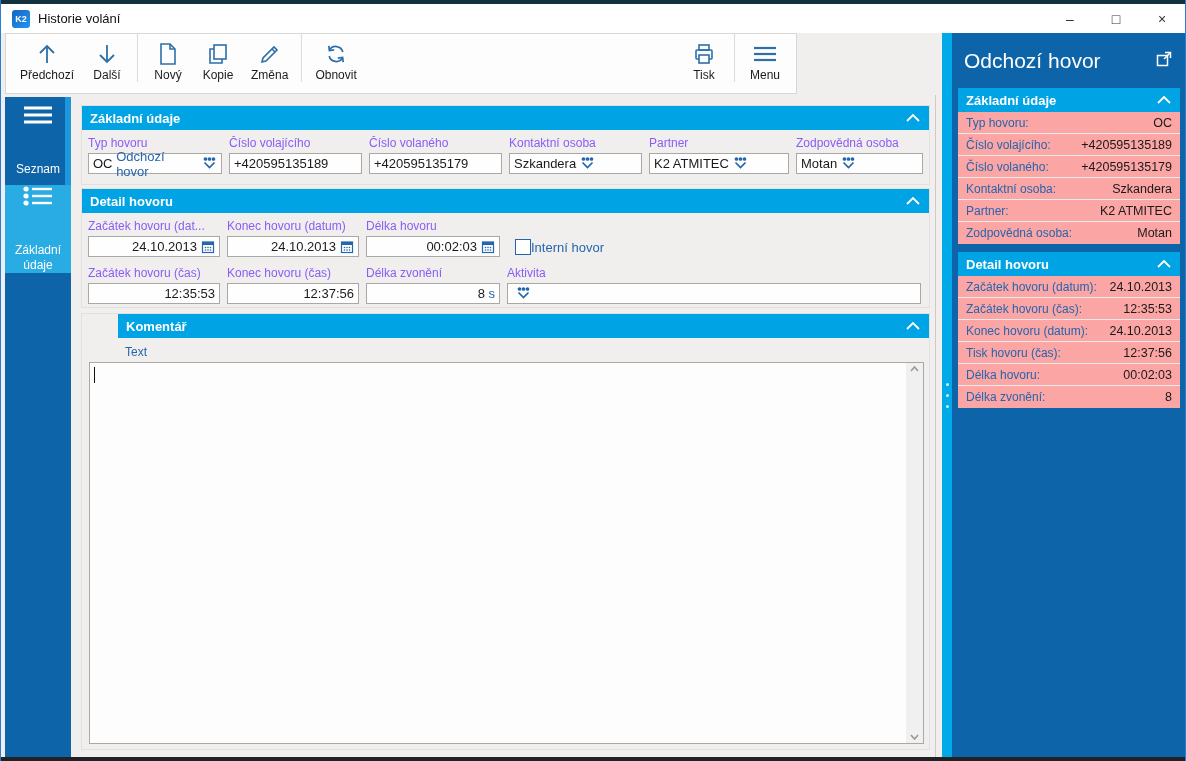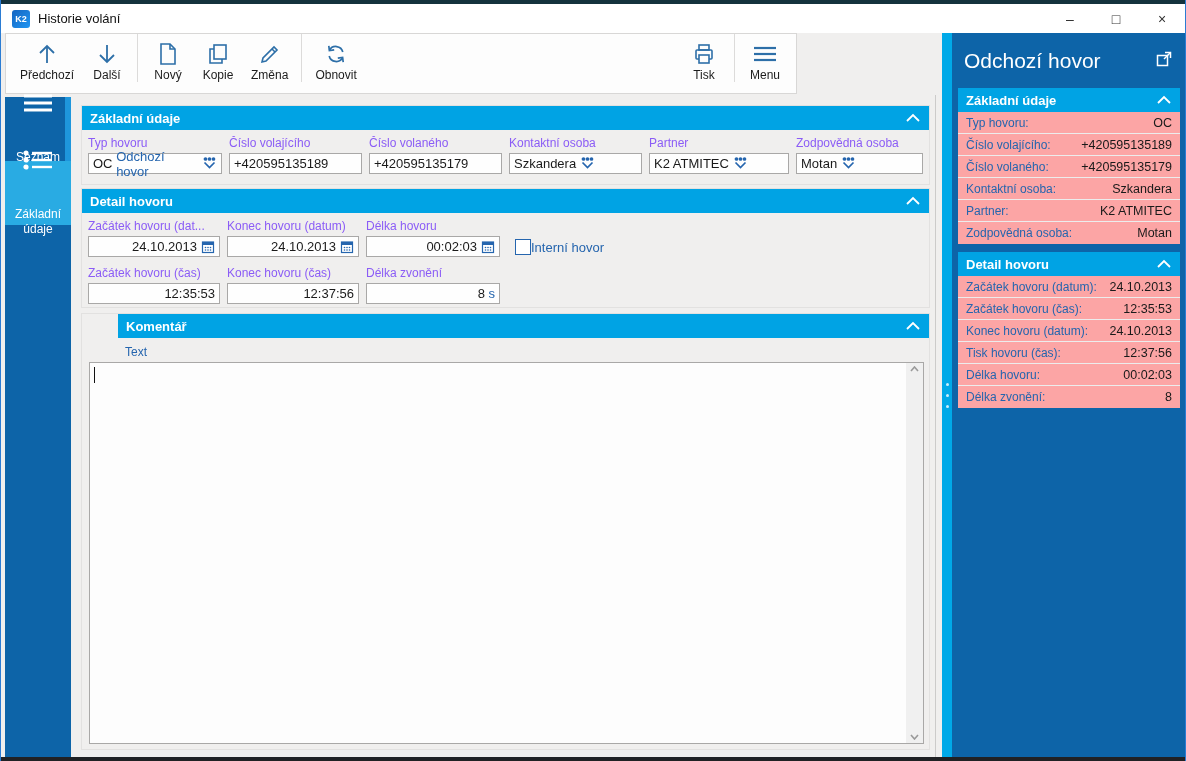--- a/index.html
+++ b/index.html
@@ -25,21 +25,21 @@
              border:1px solid #d8d7d6; display:flex; }
   .tbtn { display:flex; flex-direction:column; align-items:center; justify-content:center;
           min-width:50px; height:54px; padding:2px 8px 0 8px; }
   .tbtn .lbl { font-size:12px; color:#1c1c1c; margin-top:2px; white-space:nowrap; }
   .tsep { width:1px; height:48px; background:#dcdbda; margin:0 5px; }
   .tspacer { flex:1; }
   .ticon svg { display:block; }
 
   
   .sidebar { position:absolute; top:97px; left:4px; width:66px; bottom:4px; background:#0d64a8; }
-  .sb-item { height:64px; display:flex; flex-direction:column; align-items:center;
+  .sb-item { height:88px; display:flex; flex-direction:column; align-items:center;
              justify-content:center; color:#fff; font-size:12px; text-align:center;
              line-height:1.25; position:relative;gap:27px; }
   .sb-item.first { background:#0d64a8; }
   .sb-item.first::after { content:""; position:absolute; right:0; top:0; bottom:0; width:6px;
                           background:#1e96dc; }
   .sb-item.active { background:#29abe3; }
   .sb-item .sb-icon { margin-bottom:6px; }
 
   
   .main { position:absolute; left:78px; top:95px; width:857px; bottom:4px; background:#f0efee;
@@ -386,20 +386,34 @@
           <div class="finput">
             <span class="val-right">12:37:56</span>
           </div>
         </div>
         <div class="field" style="width:134px">
           <div class="flabel">Délka zvonění</div>
           <div class="finput">
             <span class="val-right">8</span>&nbsp;<span class="blue">s</span>
           </div>
         </div>
+        <div class="field" style="width:414px">
+          <div class="flabel">Aktivita</div>
+          <div class="finput">
+            <span></span>
+            <span class="icon val-right">
+              <svg width="15" height="13" viewBox="0 0 15 13" fill="#2565ae" stroke="#2565ae" stroke-width="1.7">
+                <circle cx="3.5" cy="2" r="1"></circle>
+                  <circle cx="7.5" cy="2" r="1"></circle>
+                  <circle cx="11.5" cy="2" r="1"></circle>
+                <polyline points="2.5,5.5 7.5,10.5 12.5,5.5" fill="none"></polyline>
+                </svg>
+              </span>
+          </div>
+        </div>
       </div>
     </div>
 
     <div class="panel p3">
       <div class="phead">
         <span>Komentář</span>
         <span class="chev">
           <svg width="16" height="10" viewBox="0 0 16 10" fill="none" stroke="#fff" stroke-width="1.8">
             <polyline points="2,8 8,2 14,8"></polyline>
             </svg></span>

